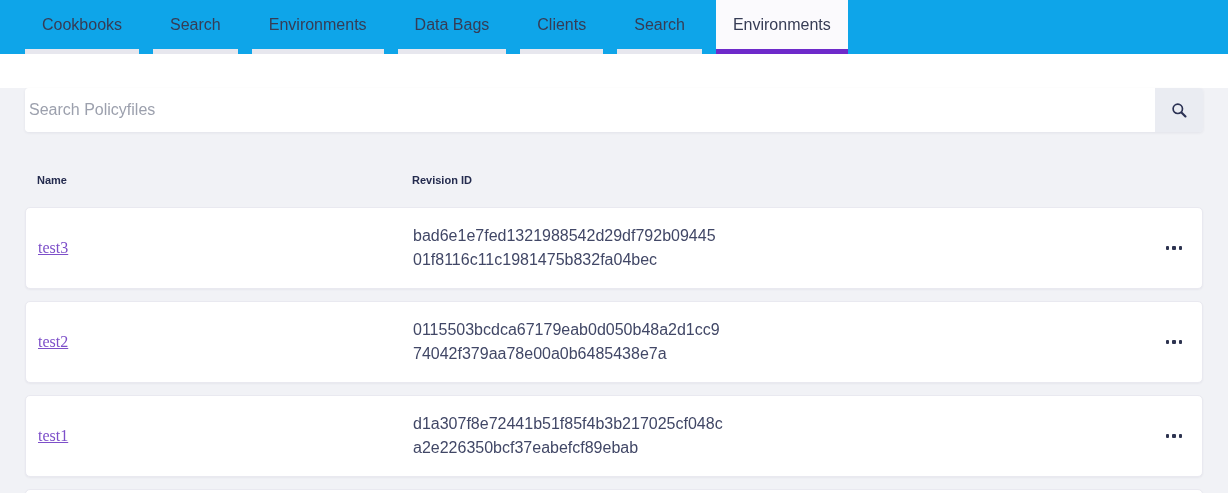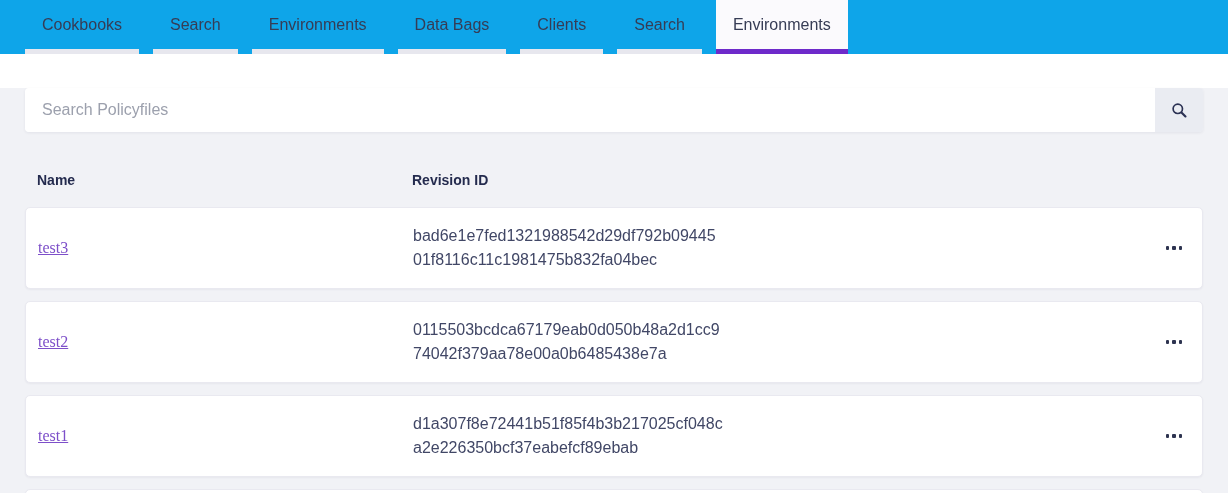--- a/index.html
+++ b/index.html
@@ -47,21 +47,21 @@
     margin-top: 34px;
     border-radius: 4px;
     overflow: hidden;
     box-shadow: 0 1px 3px rgba(50,50,90,0.08);
   }
   .search-input {
     flex: 1;
     border: none;
     outline: none;
     background: #ffffff;
-    padding: 0 17px;
+    padding: 0 4px;
     font-size: 16px;
     font-family: "Liberation Sans", "DejaVu Sans", sans-serif;
     color: #363c55;
   }
   .search-input::placeholder { color: #9ca0ad; }
   .search-button {
     width: 48px;
     border: none;
     background: #eaecf2;
     display: flex;
@@ -70,21 +70,21 @@
     cursor: pointer;
   }
 
   
   .table-header {
     display: grid;
     grid-template-columns: 375px 1fr 56px;
     margin-top: 33px;
     height: 30px;
     align-items: center;
-    font-size: 14px;
+    font-size: 11px;
     font-weight: 700;
     color: #242b4e;
   }
   .table-header > div { padding-left: 12px; }
   .row-card {
     display: grid;
     grid-template-columns: 375px 1fr 56px;
     align-items: center;
     height: 82px;
     margin-top: 12px;

